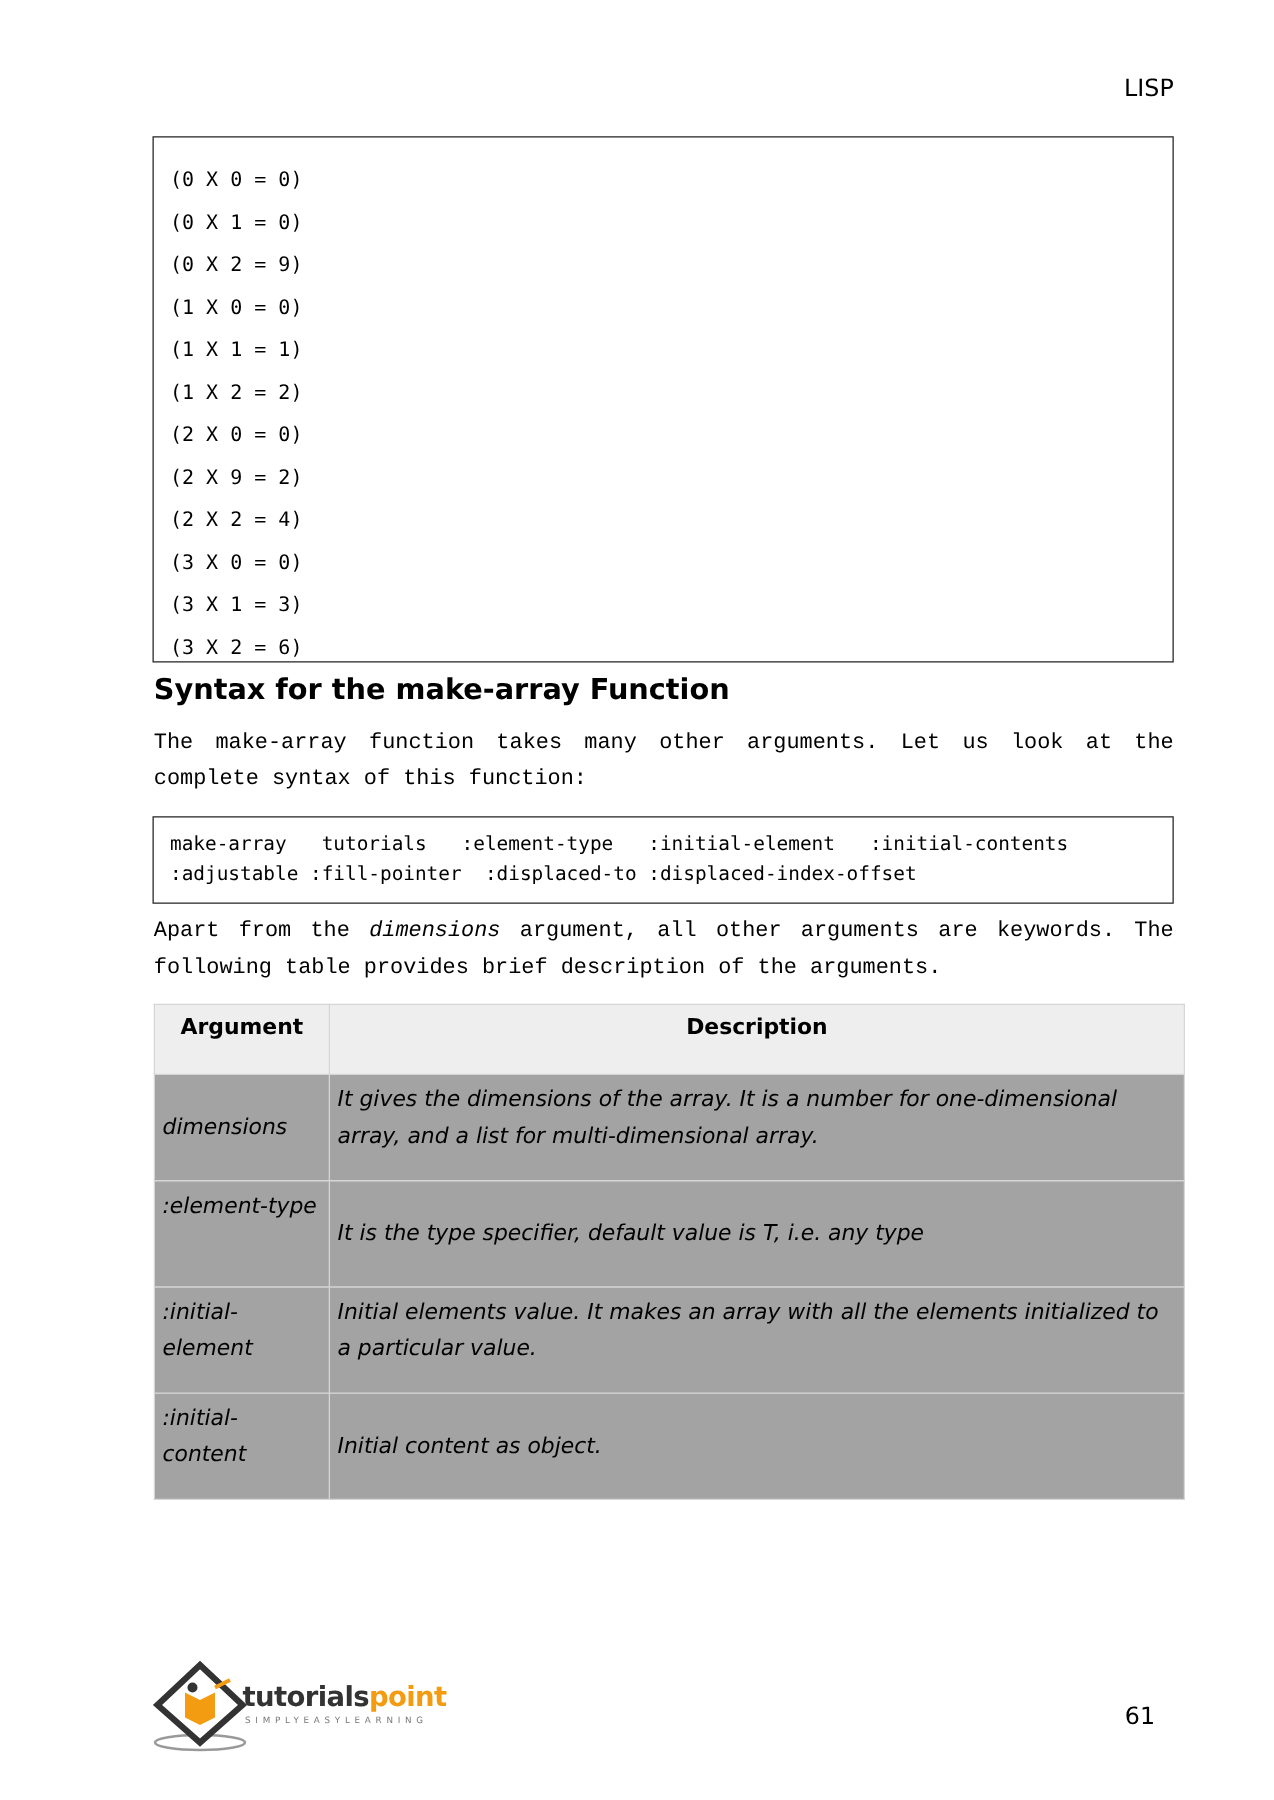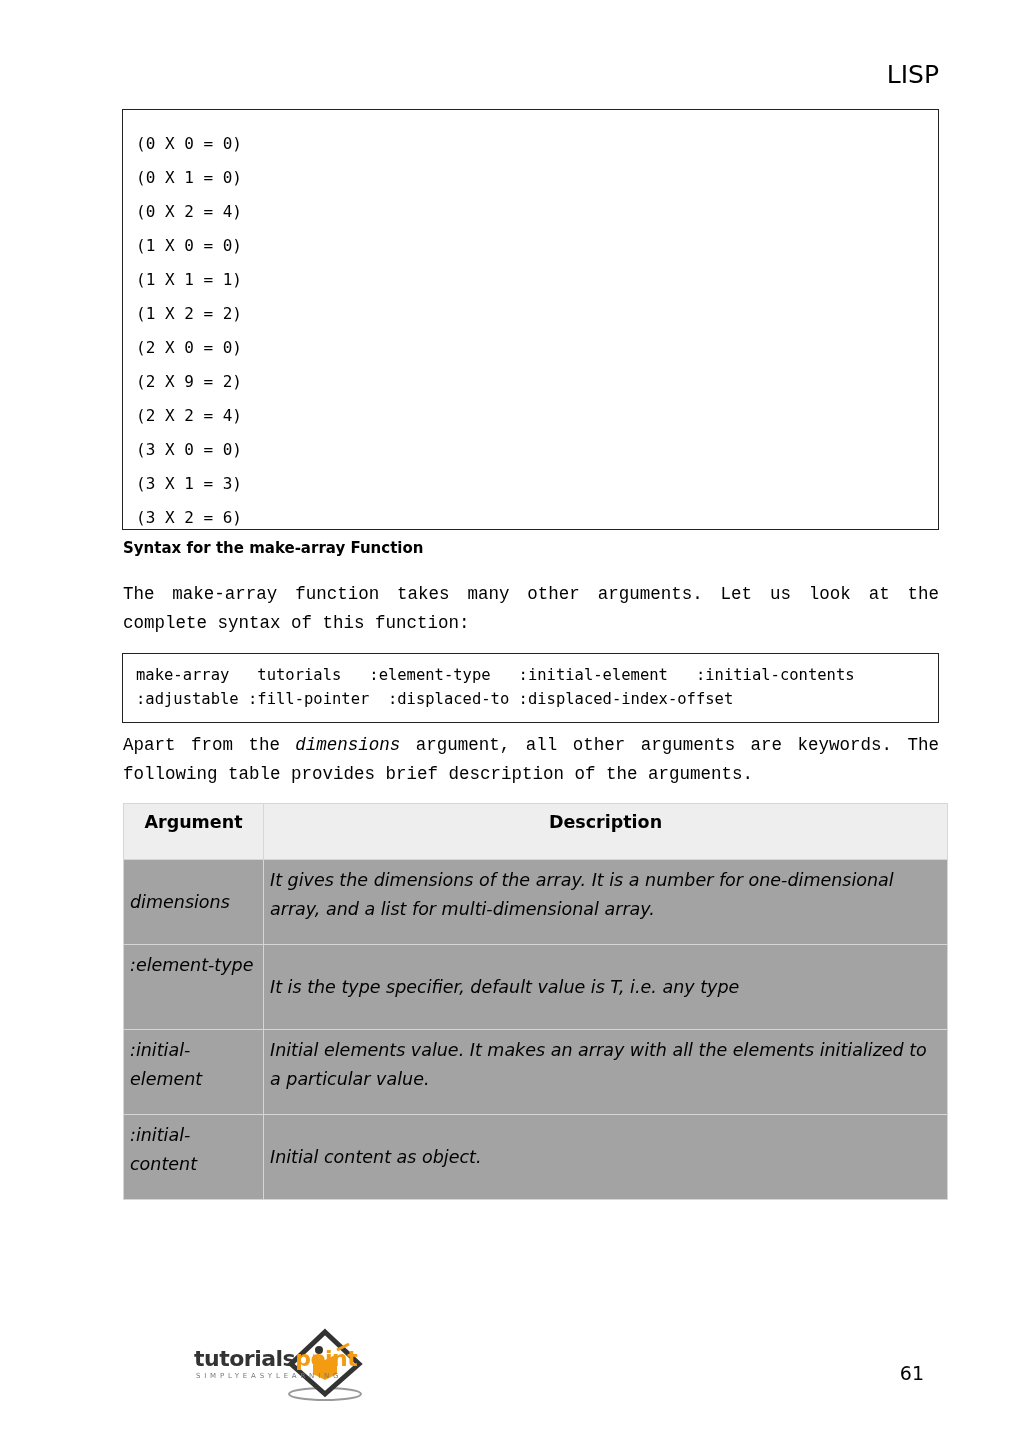--- a/index.html
+++ b/index.html
@@ -1,47 +1,47 @@
 <!DOCTYPE html>
 <html><head>
 <meta charset="utf-8">
 <style>
   html, body { margin:0; padding:0; background:#ffffff; }
   body { width:1019px; height:1440px; position:relative; font-family:"DejaVu Sans", "Liberation Sans", sans-serif; color:#000; overflow:hidden; }
-  .header-title { position:absolute; right:80px; top:60px; font-size:25px; }
+  .header-title { position:absolute; right:80px; top:60px; font-size:19px; }
   .code-box { position:absolute; left:122px; width:817px; border:1px solid #222; box-sizing:border-box; font-family:"DejaVu Sans Mono", "Liberation Mono", monospace; font-size:16px; }
   .output-box { top:109px; height:421px; padding:23px 13px; }
   .output-line { height:34px; line-height:22px; white-space:pre; }
-  .heading { position:absolute; left:123px; top:539px; font-weight:bold; font-size:15px; }
+  .heading { position:absolute; left:123px; top:539px; font-weight:bold; font-size:23px; }
   .para { position:absolute; left:123px; width:816px; font-size:17.5px; line-height:29px; text-align:justify;font-family:Liberation Mono, monospace; }
   .para1 { top:580px; }
   .syntax-box { top:653px; height:70px; padding:9px 13px; line-height:24px; font-size:15.5px; }
   .syntax-line { white-space:pre; }
   .para2 { top:731px; }
   table.args { position:absolute; left:123px; top:803px; width:825px; border-collapse:collapse; font-size:17.5px; }
   table.args th, table.args td { border:1px solid #d6d6d6; vertical-align:top; }
   table.args th { background:#eeeeee; height:56px; font-weight:bold; padding:8px 6px 0 6px; text-align:center; box-sizing:border-box; vertical-align:top; }
   table.args td { background:#a3a3a3; height:85px; padding:6px 6px; line-height:29px; box-sizing:border-box;font-style:italic; }
   table.args td.arg { width:140px; }
-  .footer-logo { position:absolute; left:122px; top:1328px; width:245px; height:74px;text-align:right; }
+  .footer-logo { position:absolute; left:122px; top:1328px; width:245px; height:74px; }
   .page-num { position:absolute; right:95px; top:1362px; font-size:19px; }
   .logo-word { position:absolute; left:72px; top:18px; font-family:"DejaVu Sans", sans-serif; font-weight:bold; font-size:22px; letter-spacing:-0.5px; }
   .logo-word .t { color:#333; }
   .logo-word .p { color:#f39c12; }
   .logo-tag { position:absolute; left:74px; top:44px; font-size:7px; letter-spacing:3.8px; color:#777; font-family:"DejaVu Sans", sans-serif; }
 </style>
 </head>
 <body>
 
 <div class="header-title">LISP</div>
 
 <div class="code-box output-box">
   <div class="output-line">(0 X 0 = 0)</div>
   <div class="output-line">(0 X 1 = 0)</div>
-  <div class="output-line">(0 X 2 = 4)</div>
+  <div class="output-line">(0 X 2 = 9)</div>
   <div class="output-line">(1 X 0 = 0)</div>
   <div class="output-line">(1 X 1 = 1)</div>
   <div class="output-line">(1 X 2 = 2)</div>
   <div class="output-line">(2 X 0 = 0)</div>
   <div class="output-line">(2 X 9 = 2)</div>
   <div class="output-line">(2 X 2 = 4)</div>
   <div class="output-line">(3 X 0 = 0)</div>
   <div class="output-line">(3 X 1 = 3)</div>
   <div class="output-line">(3 X 2 = 6)</div>
 </div>

